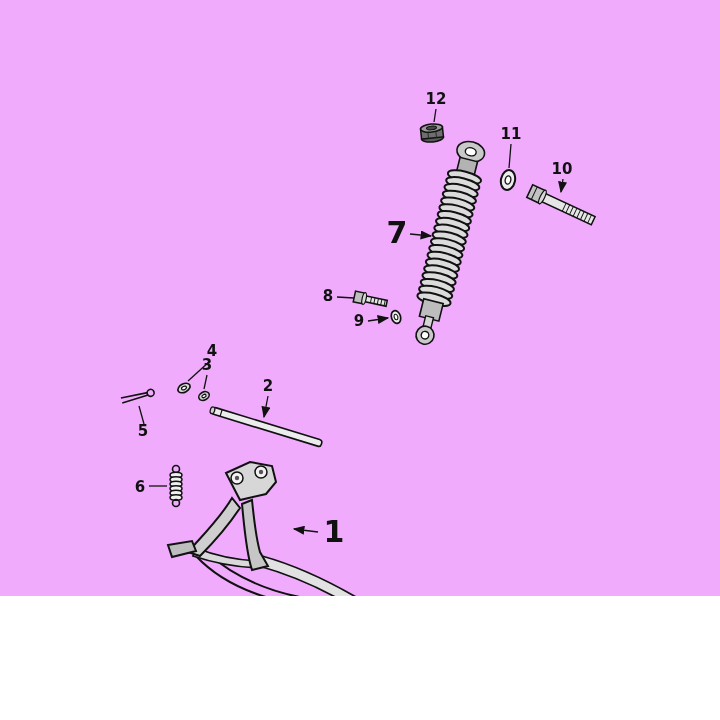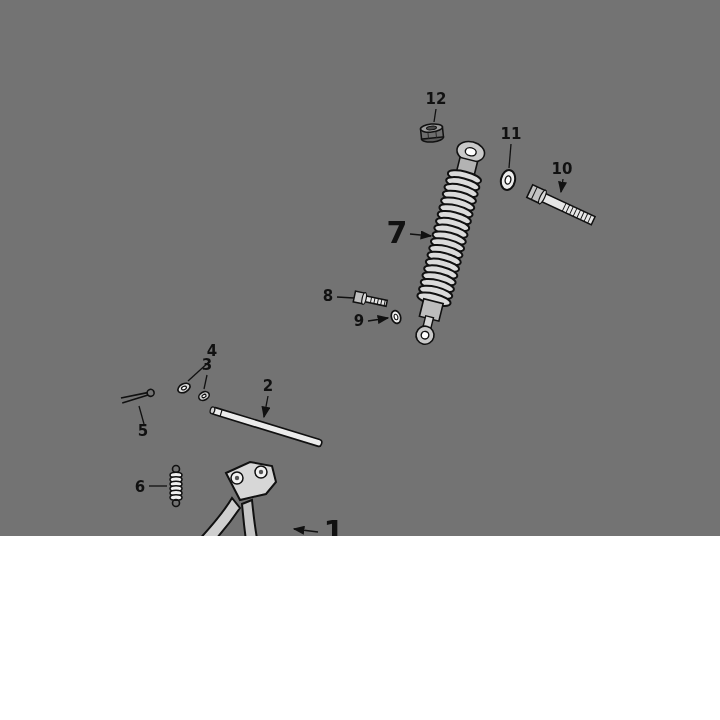--- a/index.html
+++ b/index.html
@@ -1,20 +1,20 @@
 <!DOCTYPE html>
 <html><head>
 <meta charset="utf-8">
 <style>
   html, body { margin: 0; padding: 0; background: #ffffff; }
   .page {
     position: relative;
     width: 720px;
-    height: 536px;
-    background: #737373;
+    height: 596px;
+    background: #f0abfc;
     font-family: "DejaVu Sans", sans-serif;
     overflow: hidden;
   }
   svg { display: block; }
 
   .callout {
     font-family: "DejaVu Sans", sans-serif;
     font-size: 15px;
     font-weight: 700;
     fill: #111111;

